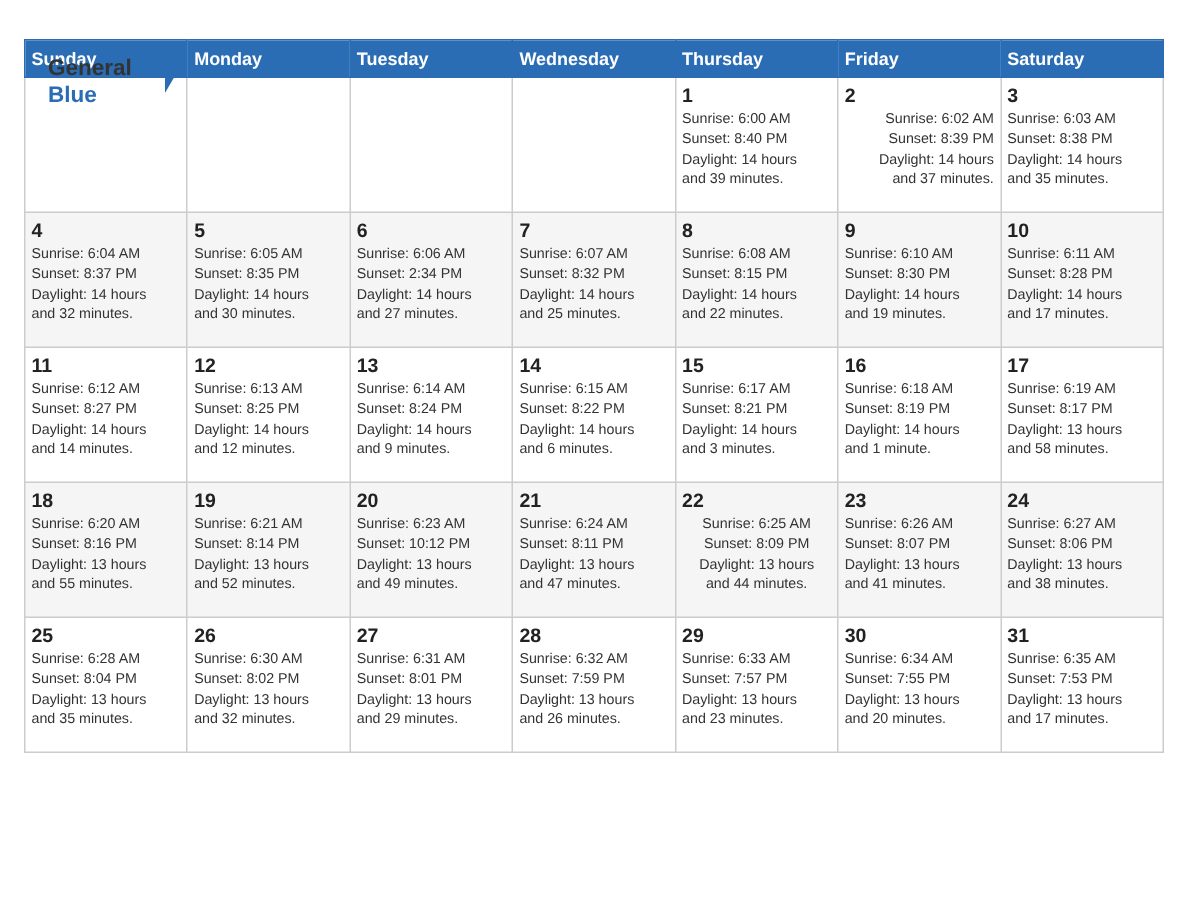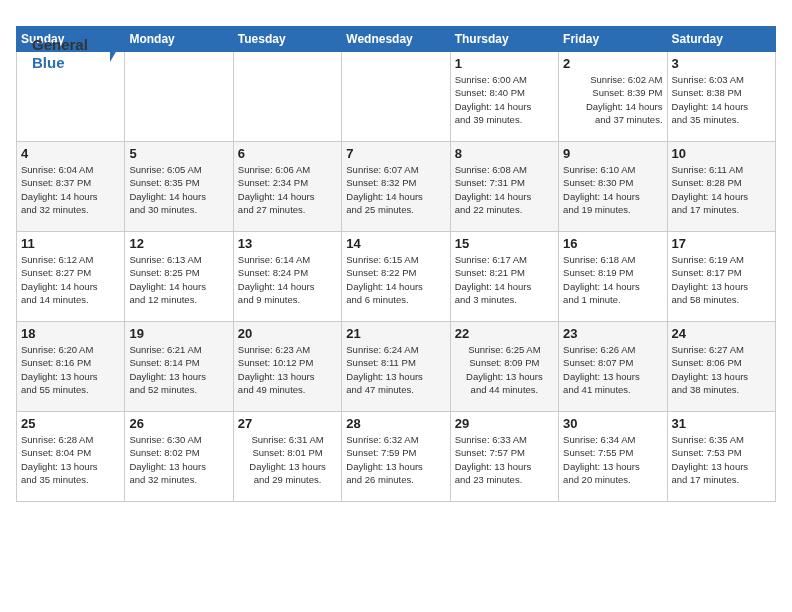--- a/index.html
+++ b/index.html
@@ -164,21 +164,21 @@
         <td>
           <div class="day-number">7</div>
           <div class="day-info" style="white-space: pre-line;">Sunrise: 6:07 AM
 Sunset: 8:32 PM
 Daylight: 14 hours
 and 25 minutes.</div>
         </td>
         <td>
           <div class="day-number">8</div>
           <div class="day-info" style="white-space: pre-line;">Sunrise: 6:08 AM
-Sunset: 7:31 PM
+Sunset: 8:15 PM
 Daylight: 14 hours
 and 22 minutes.</div>
         </td>
         <td>
           <div class="day-number">9</div>
           <div class="day-info" style="white-space: pre-line;">Sunrise: 6:10 AM
 Sunset: 8:30 PM
 Daylight: 14 hours
 and 19 minutes.</div>
         </td>
@@ -302,21 +302,21 @@
         </td>
         <td>
           <div class="day-number">26</div>
           <div class="day-info" style="white-space: pre-line;">Sunrise: 6:30 AM
 Sunset: 8:02 PM
 Daylight: 13 hours
 and 32 minutes.</div>
         </td>
         <td>
           <div class="day-number">27</div>
-          <div class="day-info" style="white-space: pre-line; text-align: center;">Sunrise: 6:31 AM
+          <div class="day-info" style="white-space: pre-line;">Sunrise: 6:31 AM
 Sunset: 8:01 PM
 Daylight: 13 hours
 and 29 minutes.</div>
         </td>
         <td>
           <div class="day-number">28</div>
           <div class="day-info" style="white-space: pre-line;">Sunrise: 6:32 AM
 Sunset: 7:59 PM
 Daylight: 13 hours
 and 26 minutes.</div>

